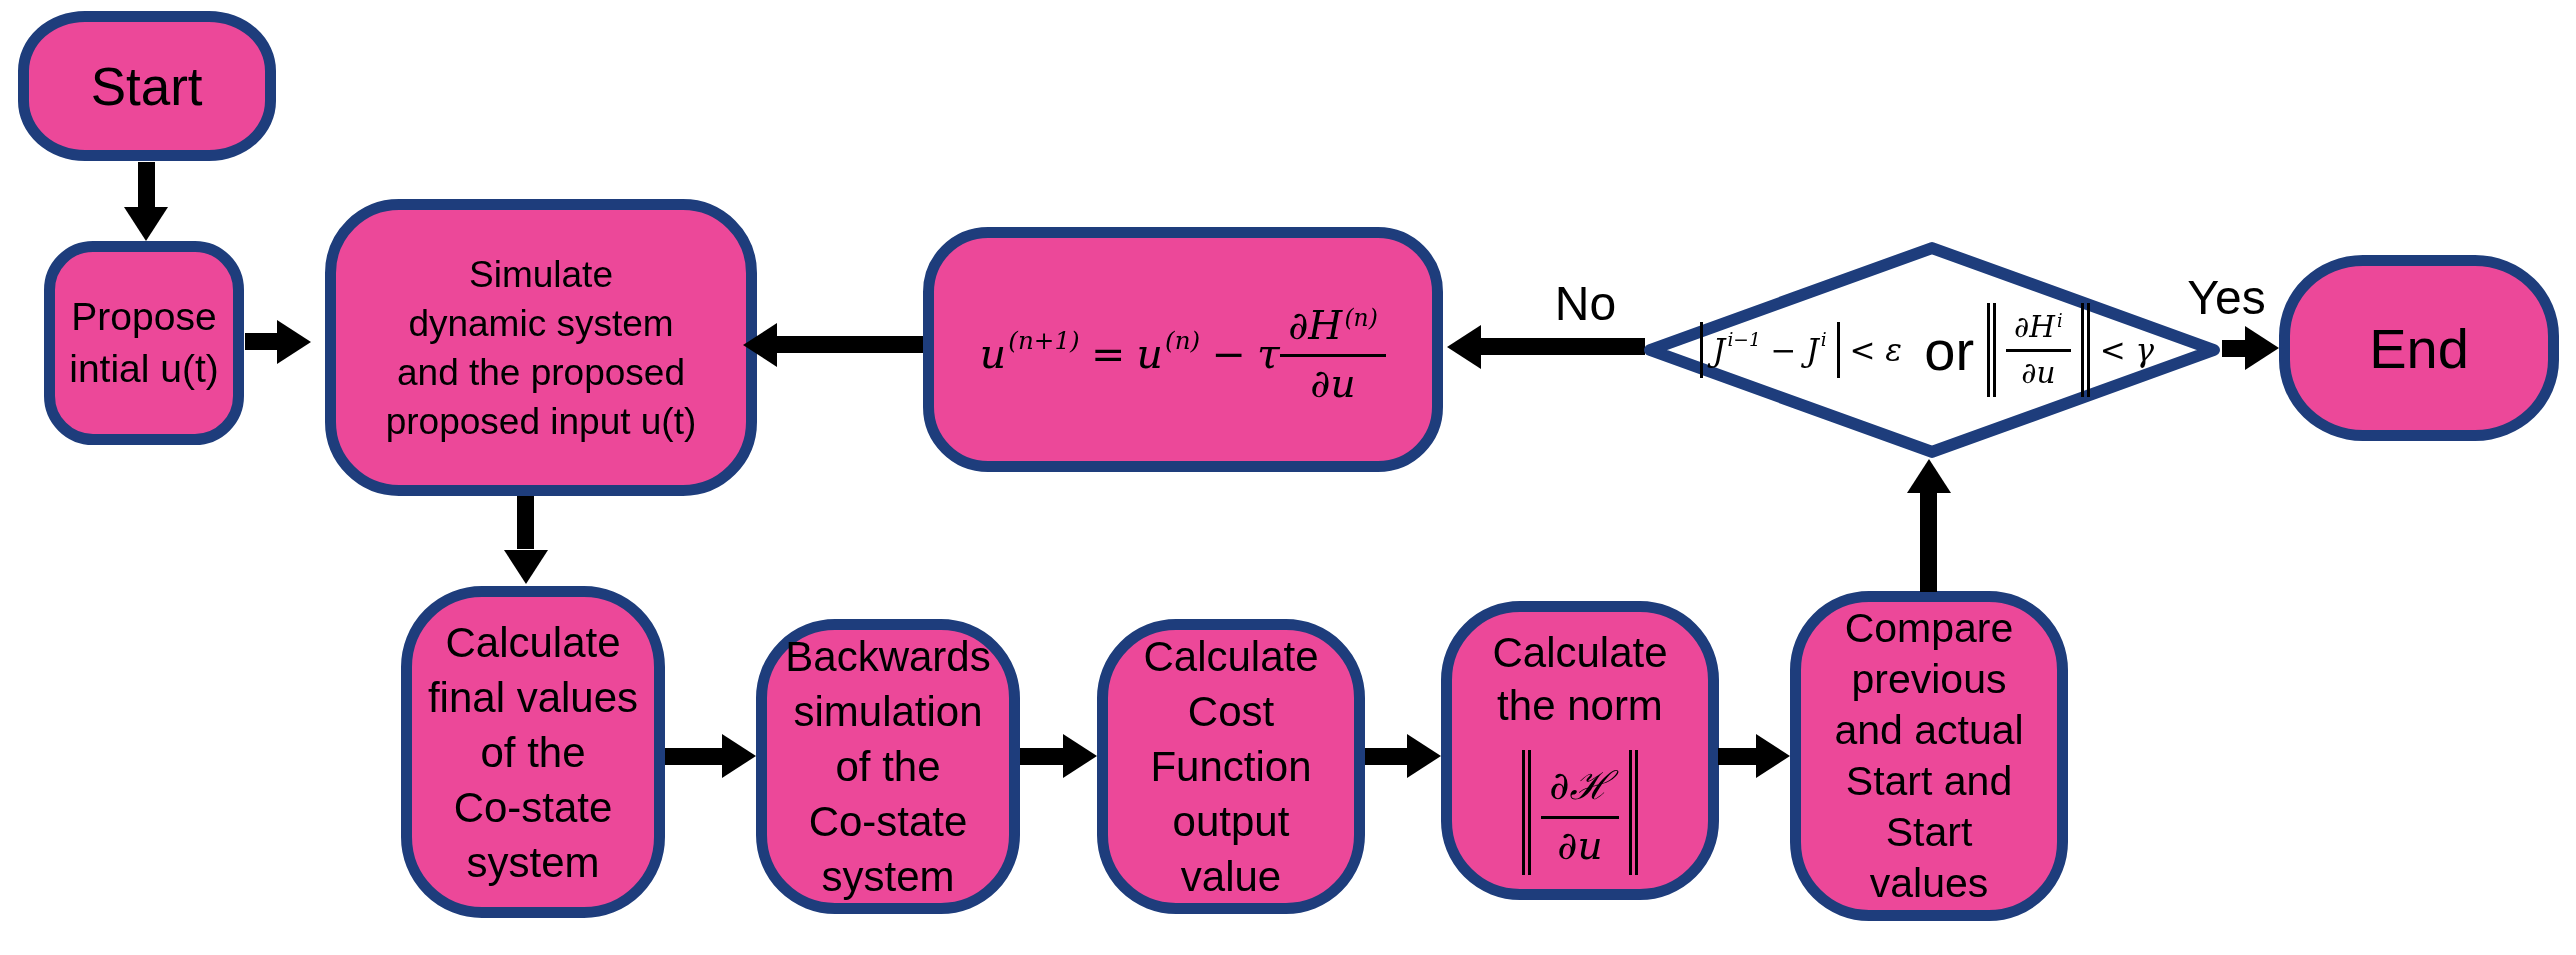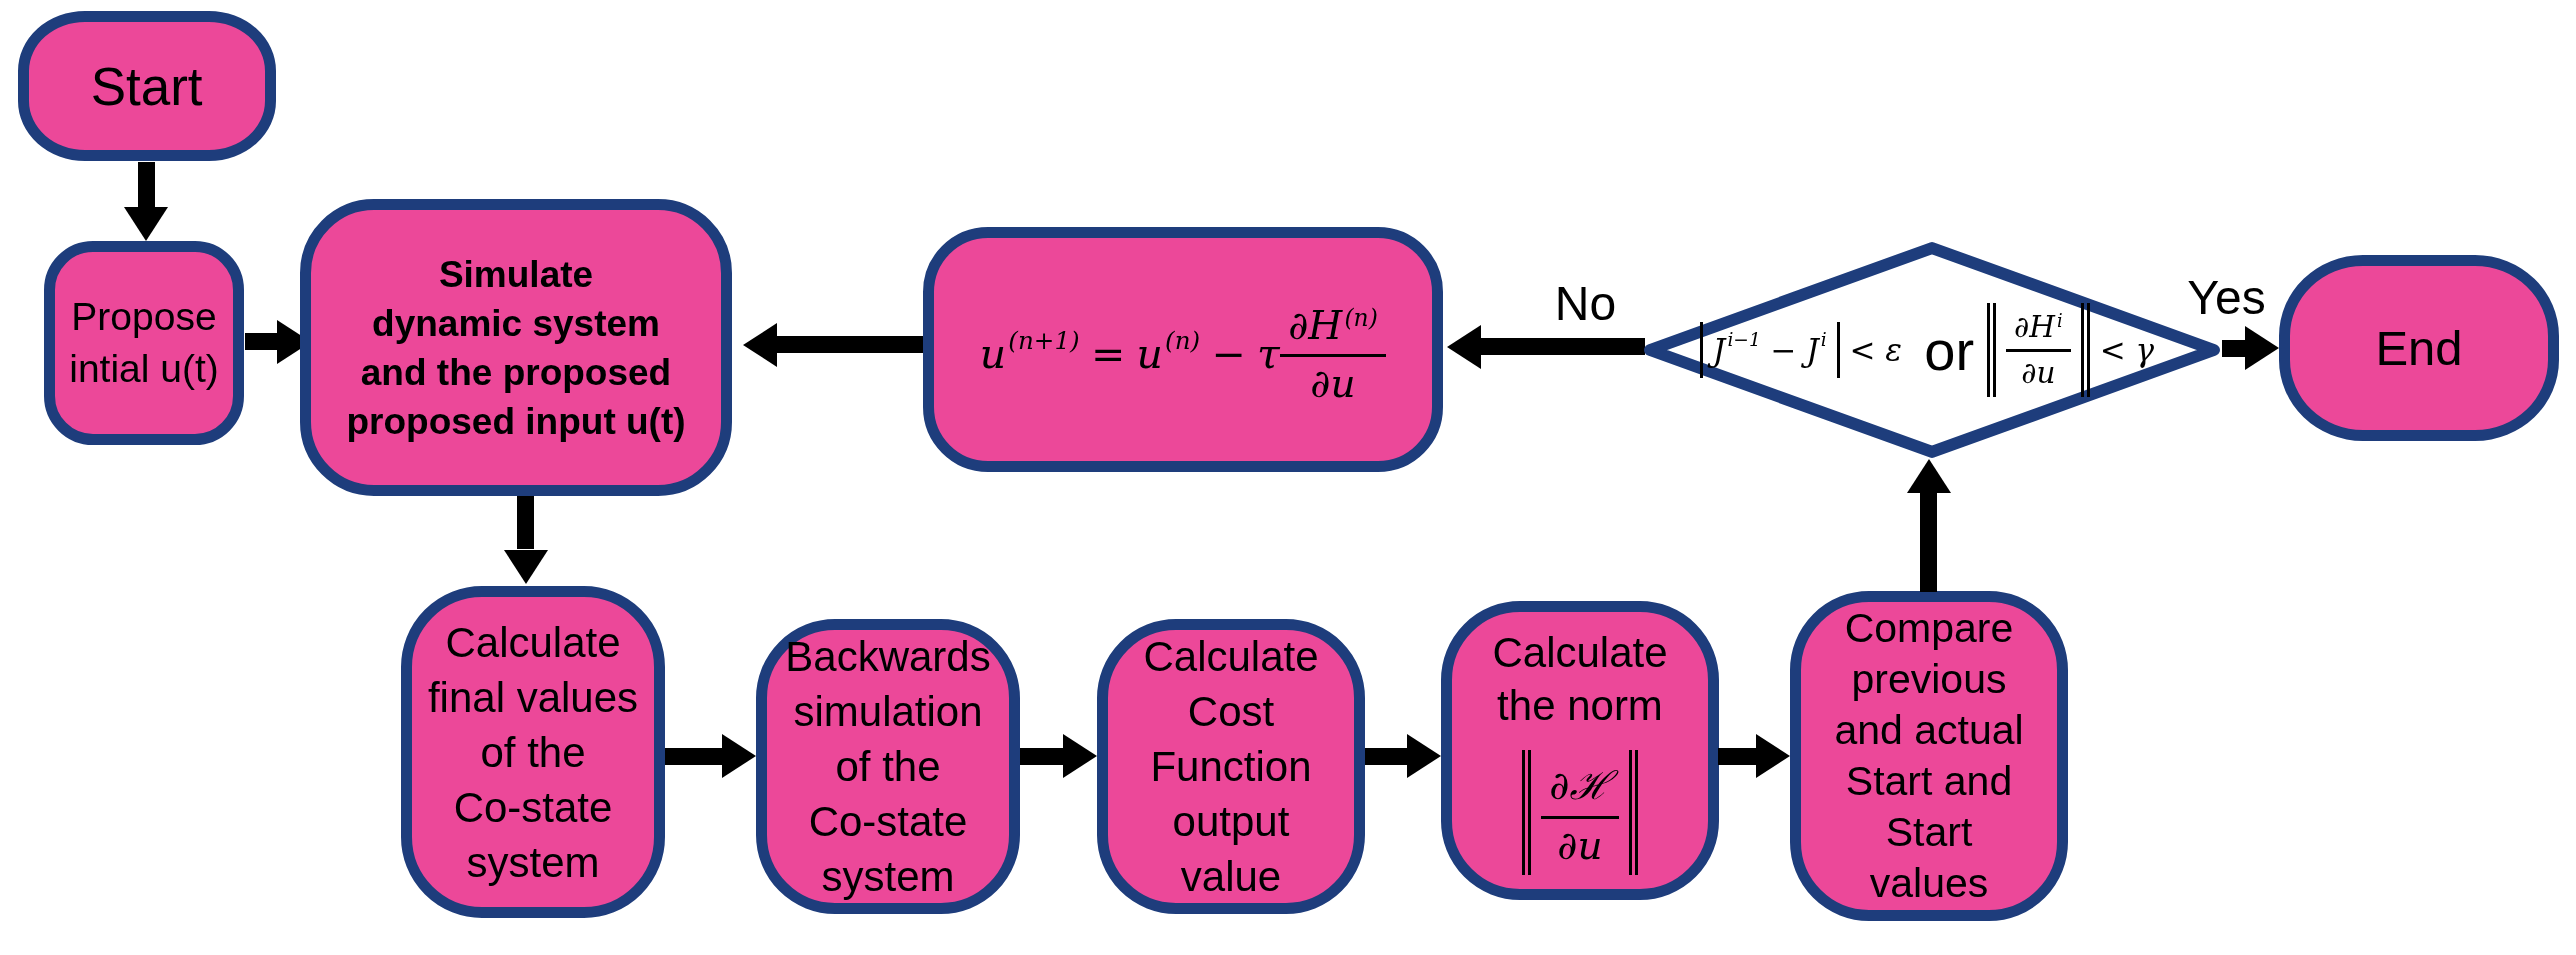--- a/index.html
+++ b/index.html
@@ -14,26 +14,26 @@
     display:flex; flex-direction:column; align-items:center; justify-content:center;
     text-align:center;
   }
   .lines { display:flex; flex-direction:column; align-items:center; justify-content:center; }
   .line { white-space:nowrap; }
 
   #n-start    { left:17.6px;   top:11.3px;  width:258px; height:150px; border-radius:67px / 60px; }
   #n-start .line { font-size:53px; }
   #n-propose  { left:44px;   top:241px; width:200px; height:204px; border-radius:49px; }
   #n-propose .line { font-size:39px; line-height:52px; }
-  #n-simulate { left:300px;  top:199px; width:432px; height:297px; border-radius:74px;font-weight:bold; }
+  #n-simulate { left:325px;  top:199px; width:432px; height:297px; border-radius:74px; }
   #n-simulate .line { font-size:37px; line-height:49px; }
   #n-upgrade  { left:923px; top:227px; width:520px; height:245px; border-radius:65px; }
   #n-upgrade .line { font-size:37px; line-height:46px; }
   #n-end      { left:2279px; top:255px; width:280px; height:186px; border-radius:84px / 81px; }
-  #n-end .line { font-size:49px; }
+  #n-end .line { font-size:56px; }
   #n-calcfinal{ left:401px;  top:586px; width:264px; height:332px; border-radius:81px; }
   #n-backwards{ left:756px; top:619px; width:264px; height:295px; border-radius:79px; }
   #n-cost     { left:1097px; top:619px; width:268px; height:295px; border-radius:79px; }
   #n-norm     { left:1441px; top:601px; width:278px; height:299px; border-radius:79px; }
   #n-compare  { left:1790px; top:591px; width:278px; height:330px; border-radius:79px; }
   #n-calcfinal .line, #n-backwards .line, #n-cost .line { font-size:42px; line-height:55px; }
   #n-norm .line { font-size:42px; line-height:53px; }
   #n-compare .line { font-size:41px; line-height:51px; }
 
   

